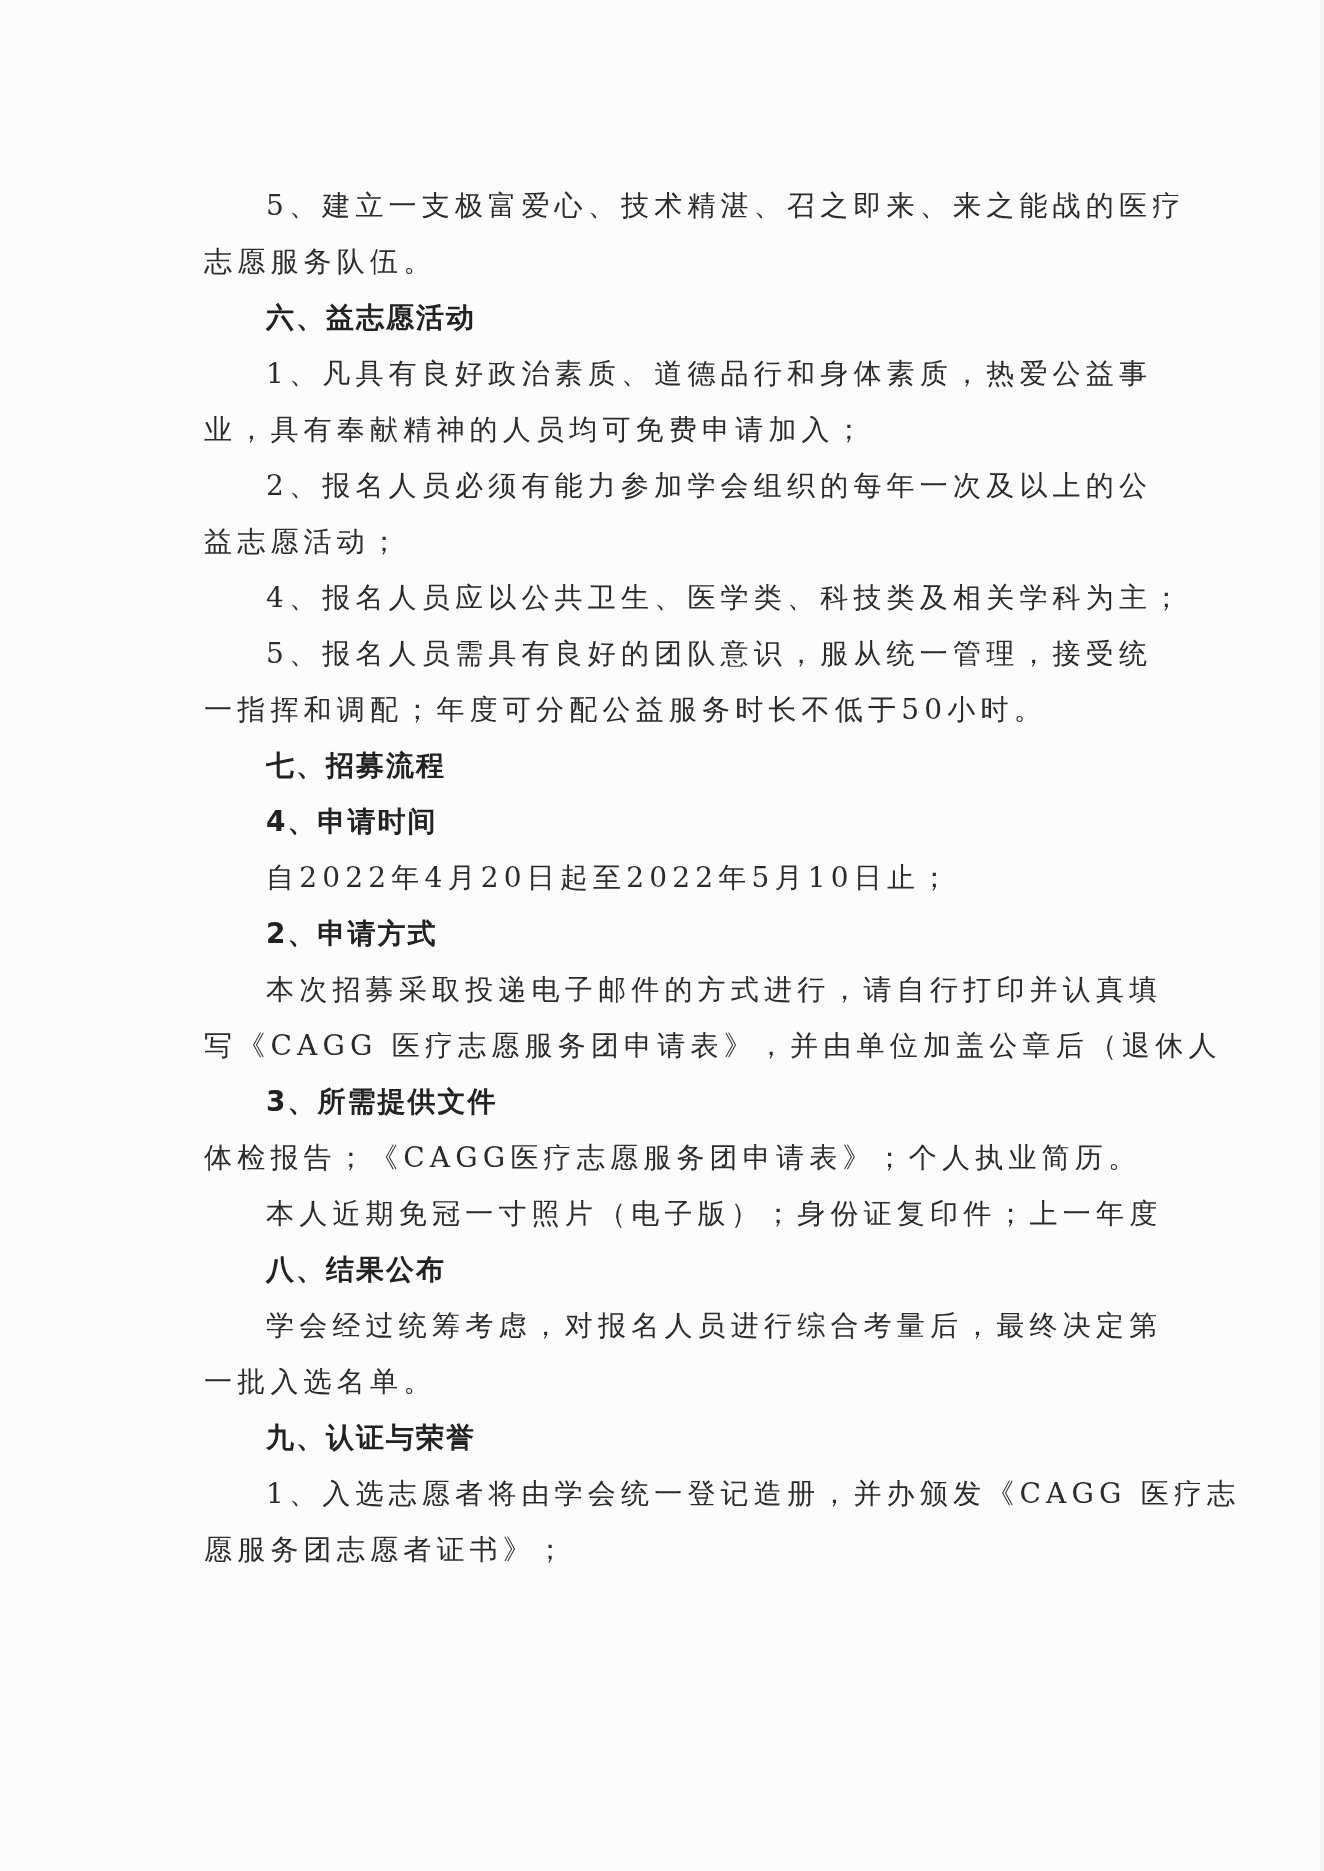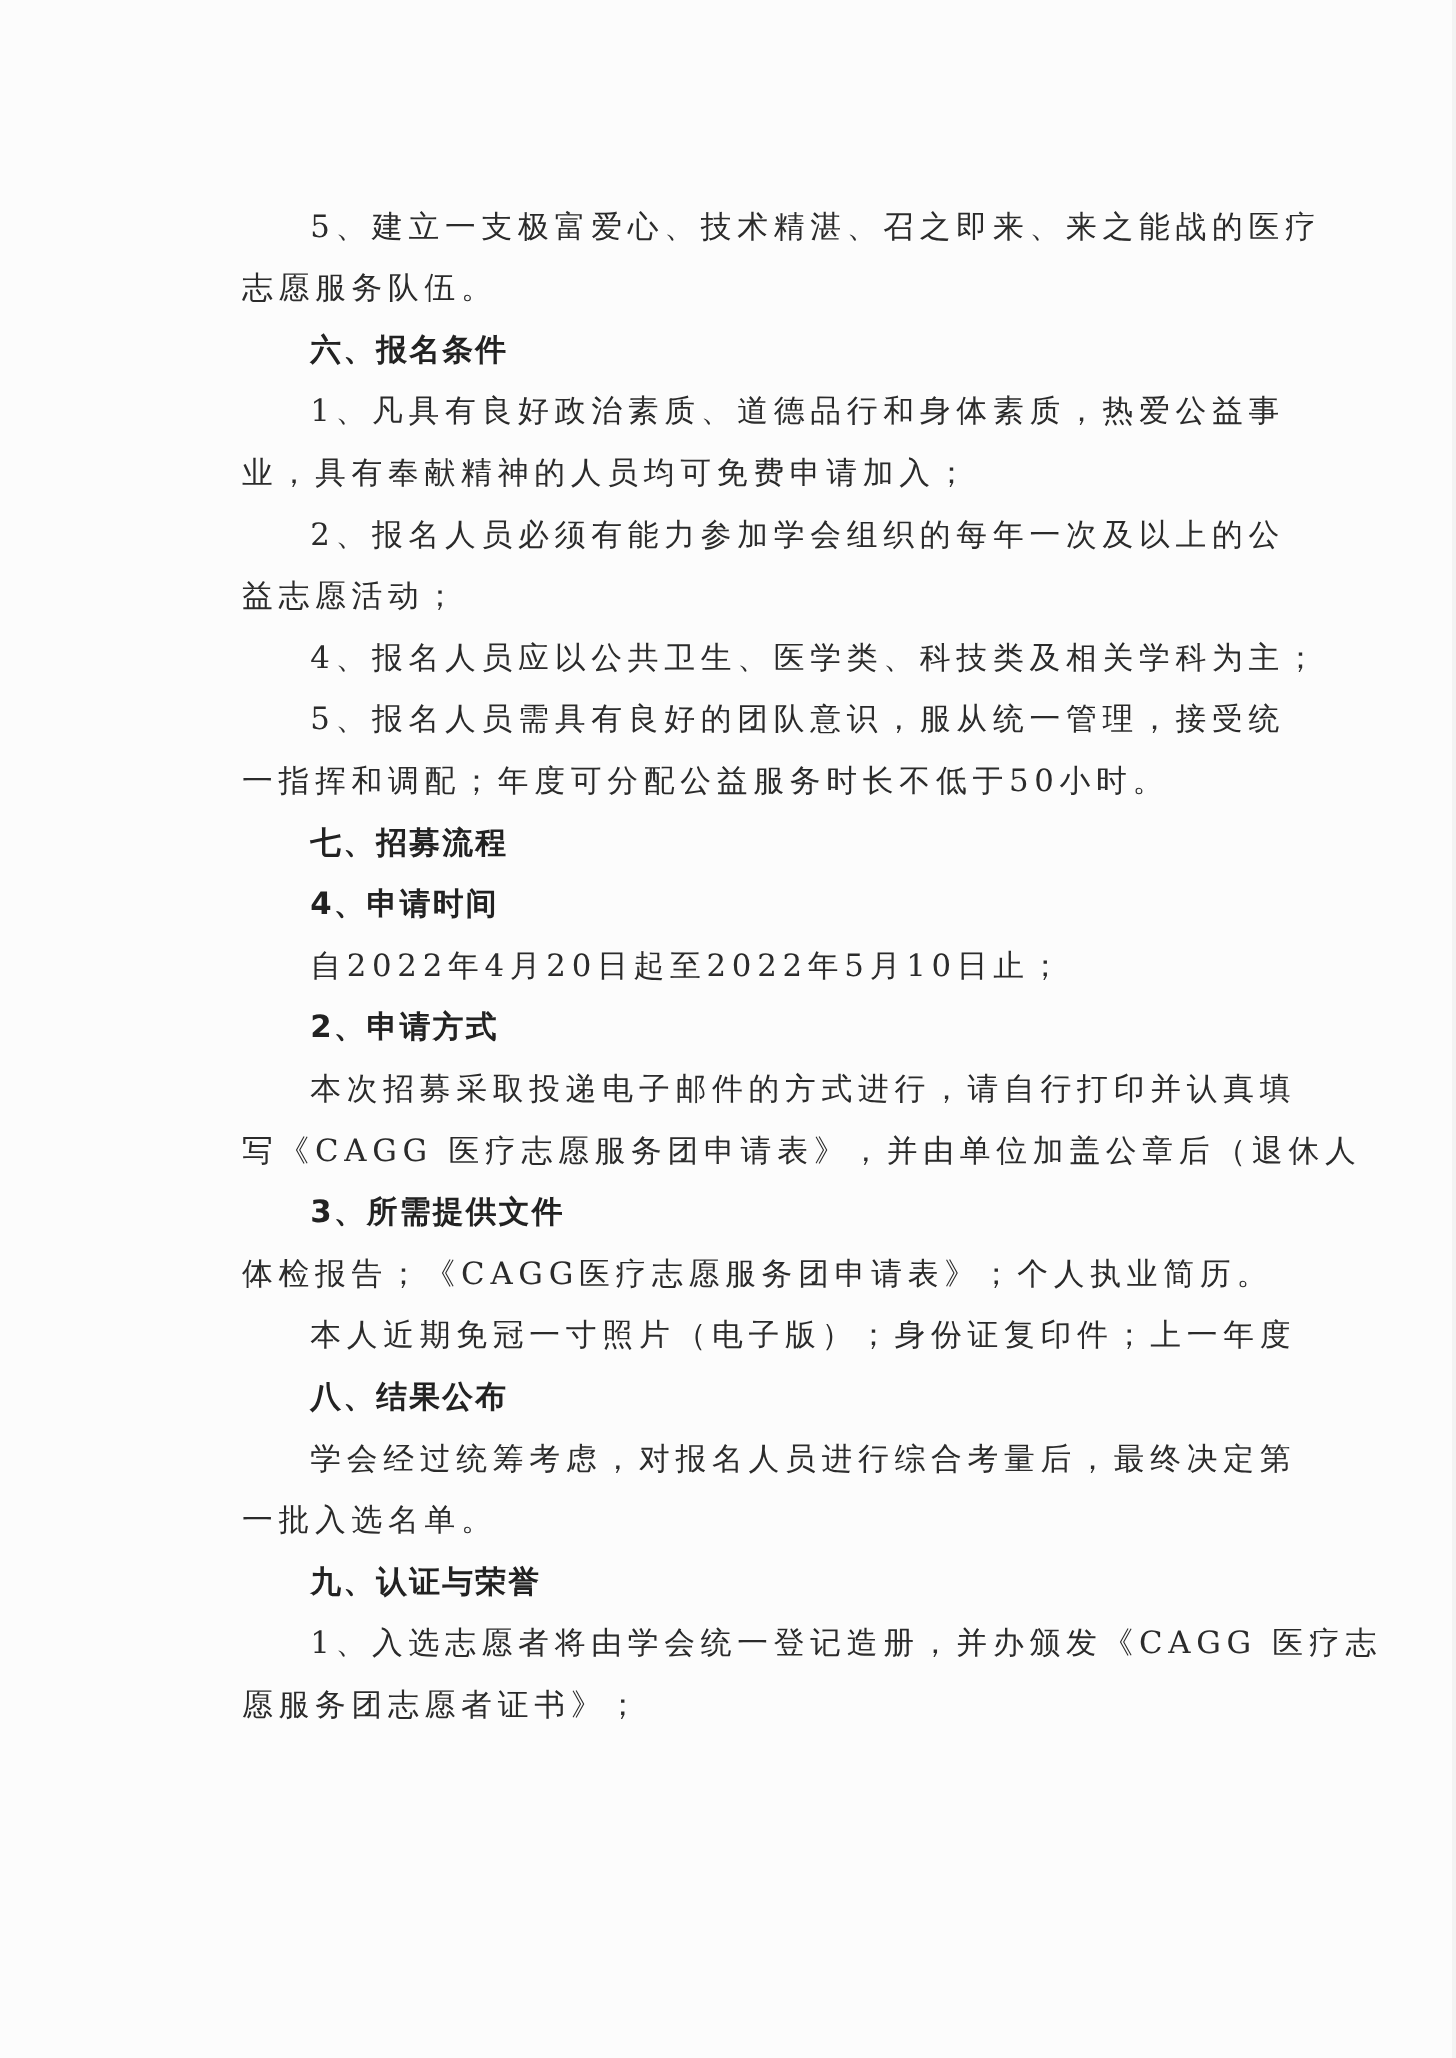--- a/index.html
+++ b/index.html
@@ -7,21 +7,21 @@
       width: 1324px;
       height: 1871px;
       background: #fcfcfc;
       color: #2b2b2b;
       font-family: "DejaVu Serif", "Liberation Serif", serif;
       position: relative;
       overflow: hidden;
     }
     .page {
       position: absolute;
-      left: 220px;
+      left: 204px;
       top: 178px;
       width: 930px;
     }
     .line {
       font-size: 28px;
       line-height: 56px;
       height: 56px;
       white-space: nowrap;
       letter-spacing: 5.2px;
     }
@@ -38,21 +38,21 @@
     }
   </style>
 </head>
 <body>
 
 <div class="scan-edge"></div>
 
 <div class="page">
   <div class="line indent">5、建立一支极富爱心、技术精湛、召之即来、来之能战的医疗</div>
   <div class="line">志愿服务队伍。</div>
-  <div class="line indent heading">六、报名条件</div>
+  <div class="line indent heading">六、益志愿活动</div>
   <div class="line indent">1、凡具有良好政治素质、道德品行和身体素质，热爱公益事</div>
   <div class="line">业，具有奉献精神的人员均可免费申请加入；</div>
   <div class="line indent">2、报名人员必须有能力参加学会组织的每年一次及以上的公</div>
   <div class="line">益志愿活动；</div>
   <div class="line indent">4、报名人员应以公共卫生、医学类、科技类及相关学科为主；</div>
   <div class="line indent">5、报名人员需具有良好的团队意识，服从统一管理，接受统</div>
   <div class="line">一指挥和调配；年度可分配公益服务时长不低于50小时。</div>
   <div class="line indent heading">七、招募流程</div>
   <div class="line indent heading">4、申请时间</div>
   <div class="line indent">自2022年4月20日起至2022年5月10日止；</div>

